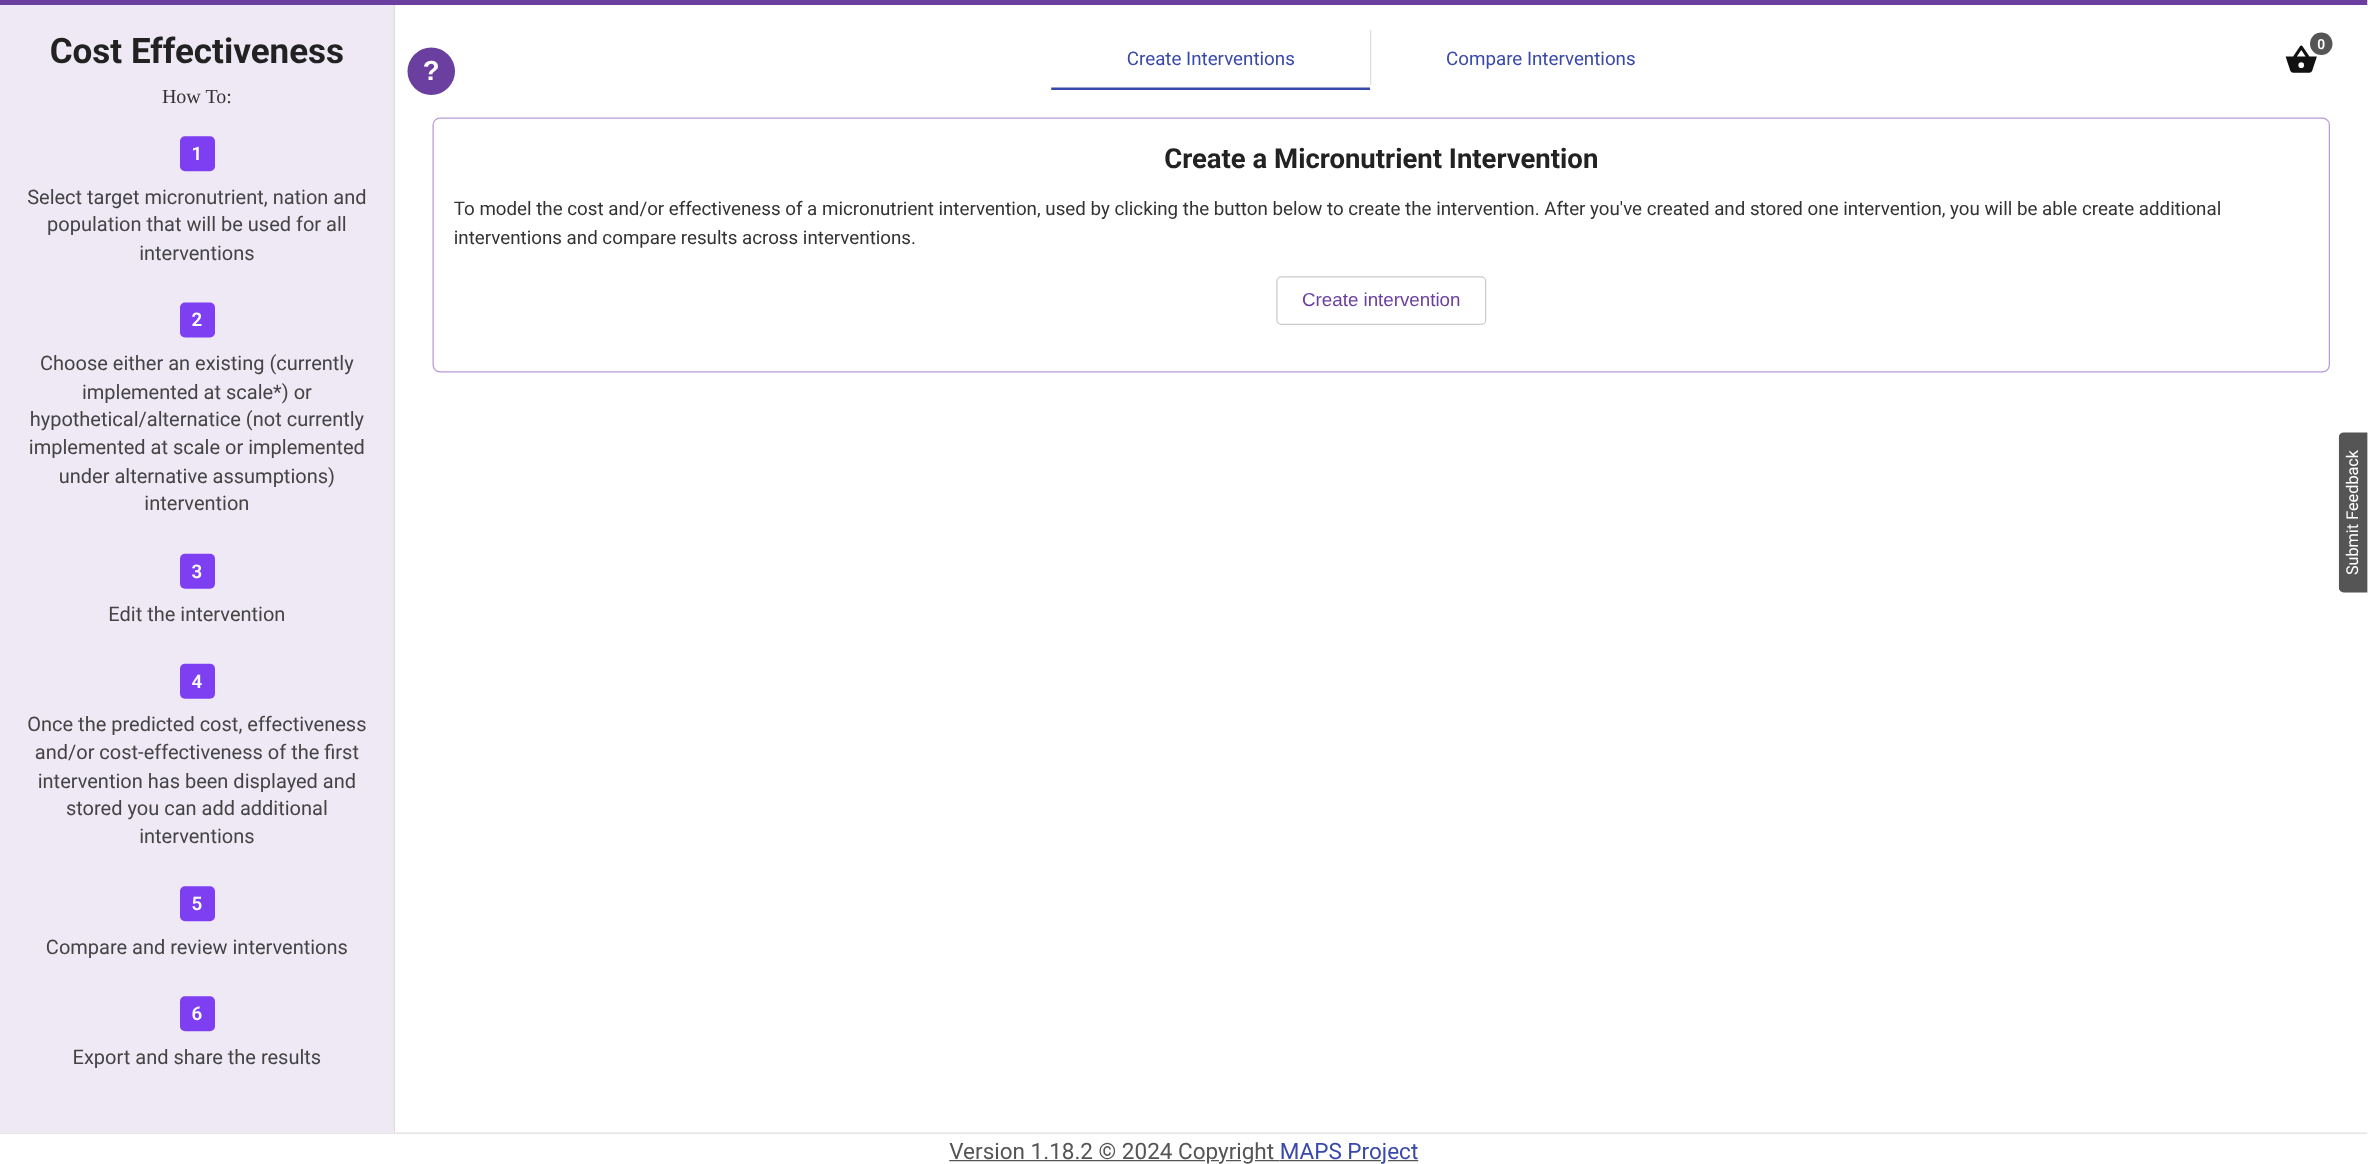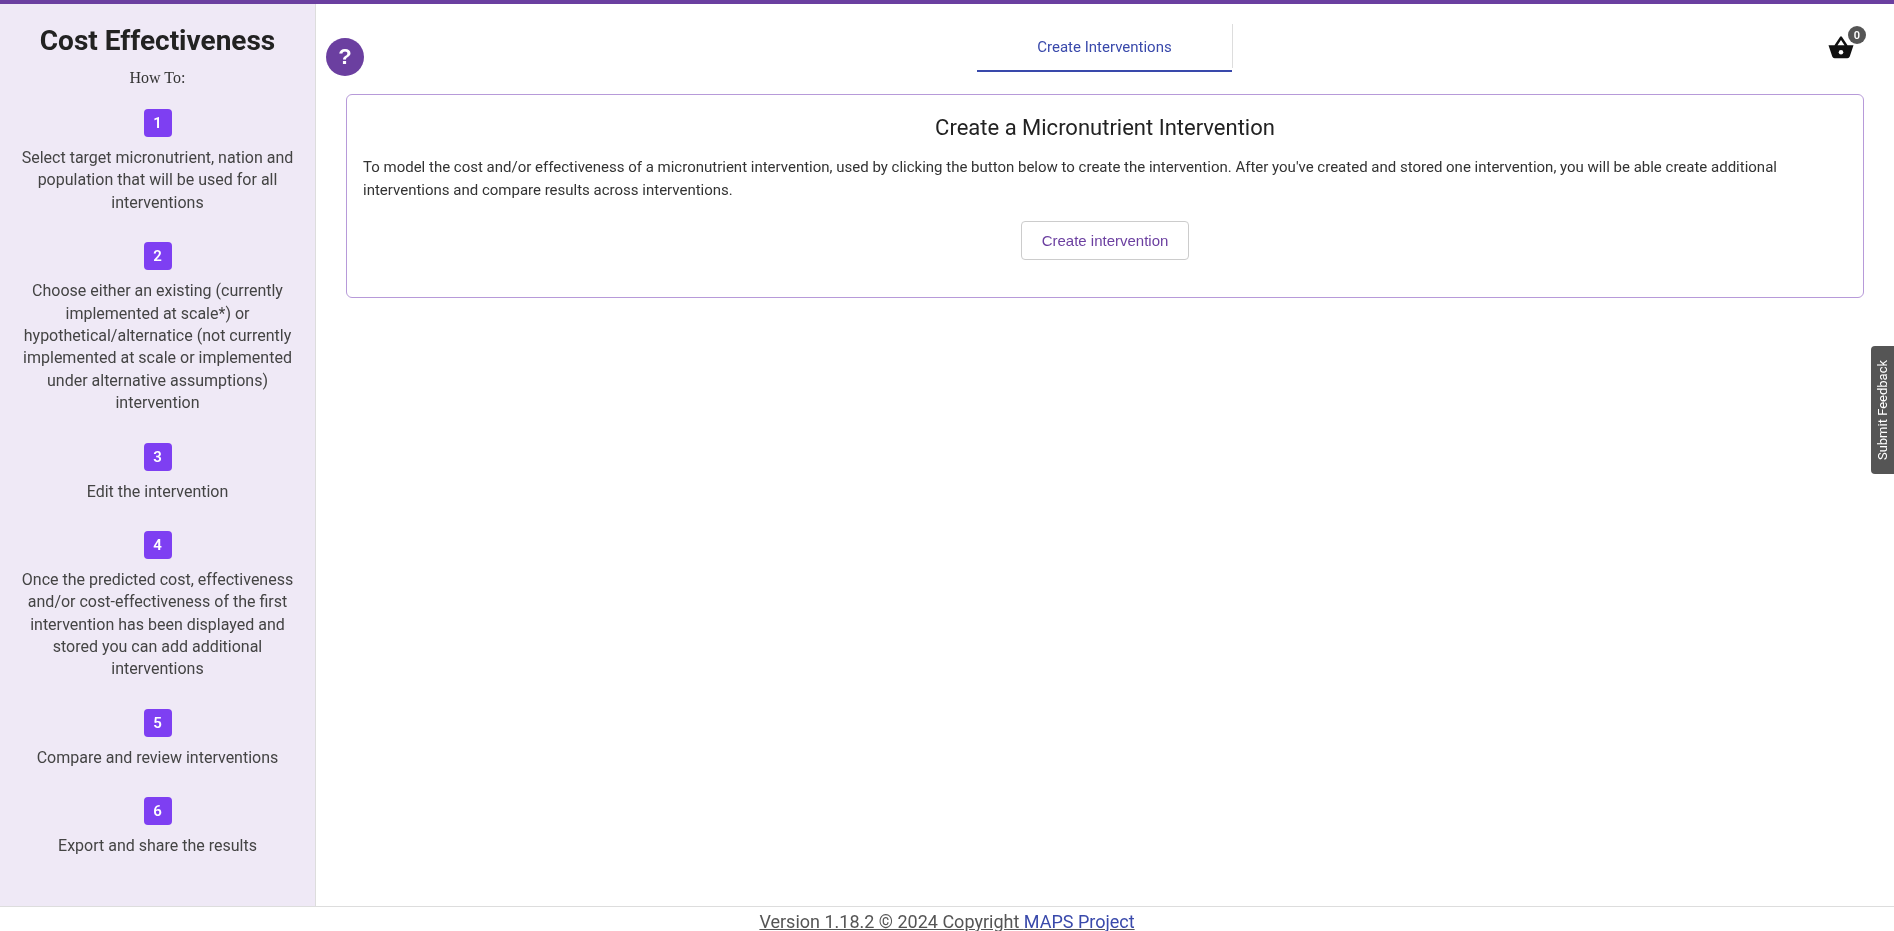--- a/index.html
+++ b/index.html
@@ -137,21 +137,21 @@
     justify-content: center;
   }
   .card {
     border: 1px solid #b79ad9;
     border-radius: 6px;
     padding: 20px 16px 24px 16px;
   }
   .card-title {
     text-align: center;
     font-size: 22px;
-    font-weight: 400;
+    font-weight: 700;
     color: #222;
     margin-bottom: 16px;
   }
   .card-text {
     font-size: 15px;
     color: #333;
     line-height: 1.5;
     margin-bottom: 20px;
   }
   .create-btn {
@@ -239,20 +239,23 @@
     <button class="help-btn">
       <span>?</span>
     </button>
 
     <div class="header-row">
       <div class="tabs">
         <div class="tab active">
           <span>Create Interventions</span>
         </div>
         <div class="tab-divider"></div>
+        <div class="tab">
+          <span>Compare Interventions</span>
+        </div>
       </div>
 
       <div class="basket-wrap">
         <svg viewBox="0 0 24 24">
           <path d="M17.21 9l-4.38-6.56a1 1 0 0 0-1.66 0L6.79 9H2l3 9a2 2 0 0 0 1.9 1.37h10.2A2 2 0 0 0 19 18l3-9h-4.79zM12 4.8L14.8 9H9.2L12 4.8z"></path>
           <circle cx="12" cy="14.5" r="1.8" fill="#fff"></circle>
         </svg>
         <div class="basket-badge">0</div>
       </div>
     </div>

